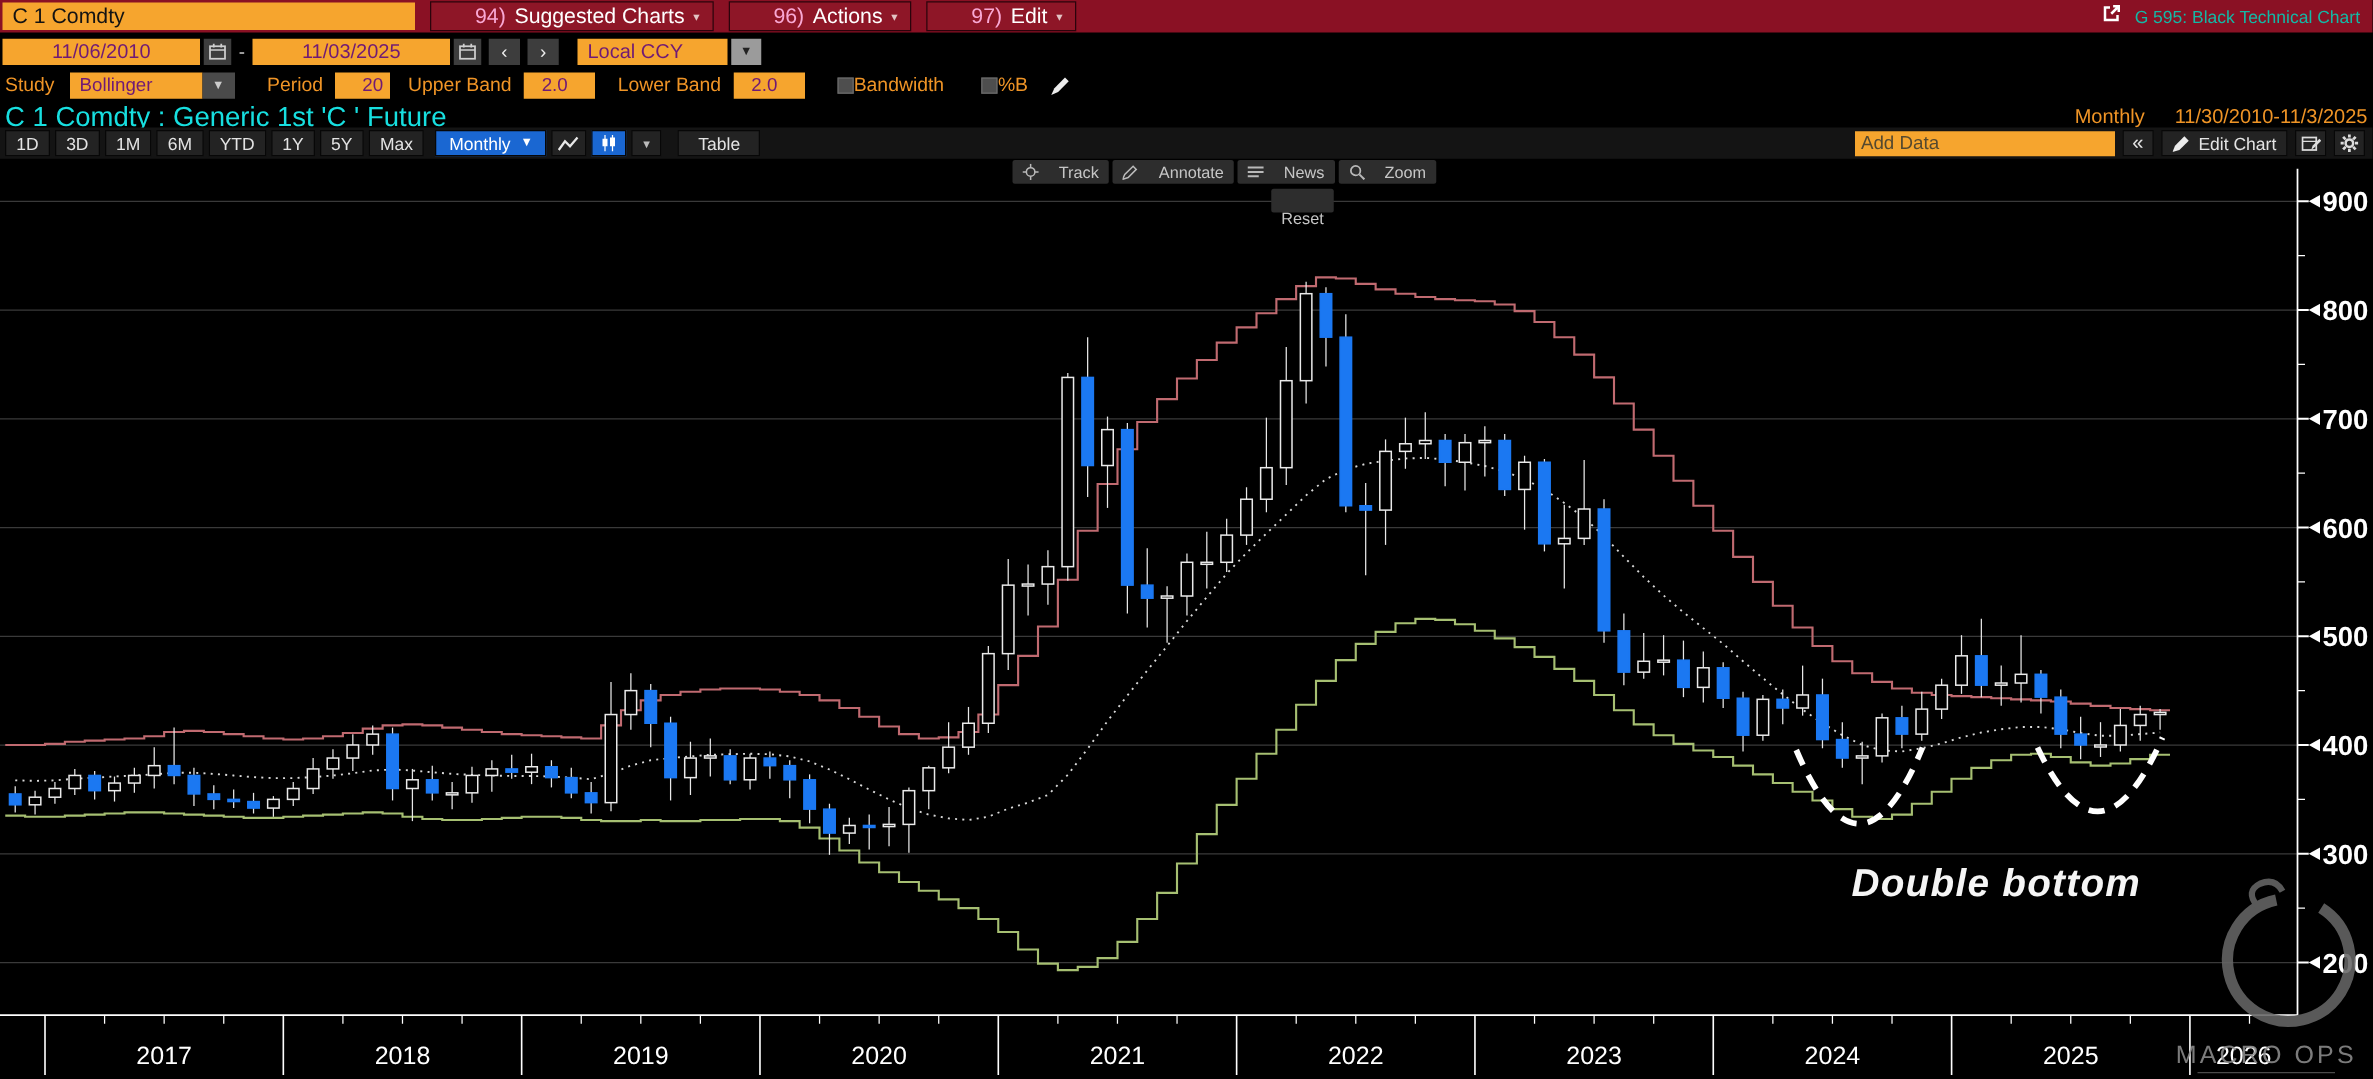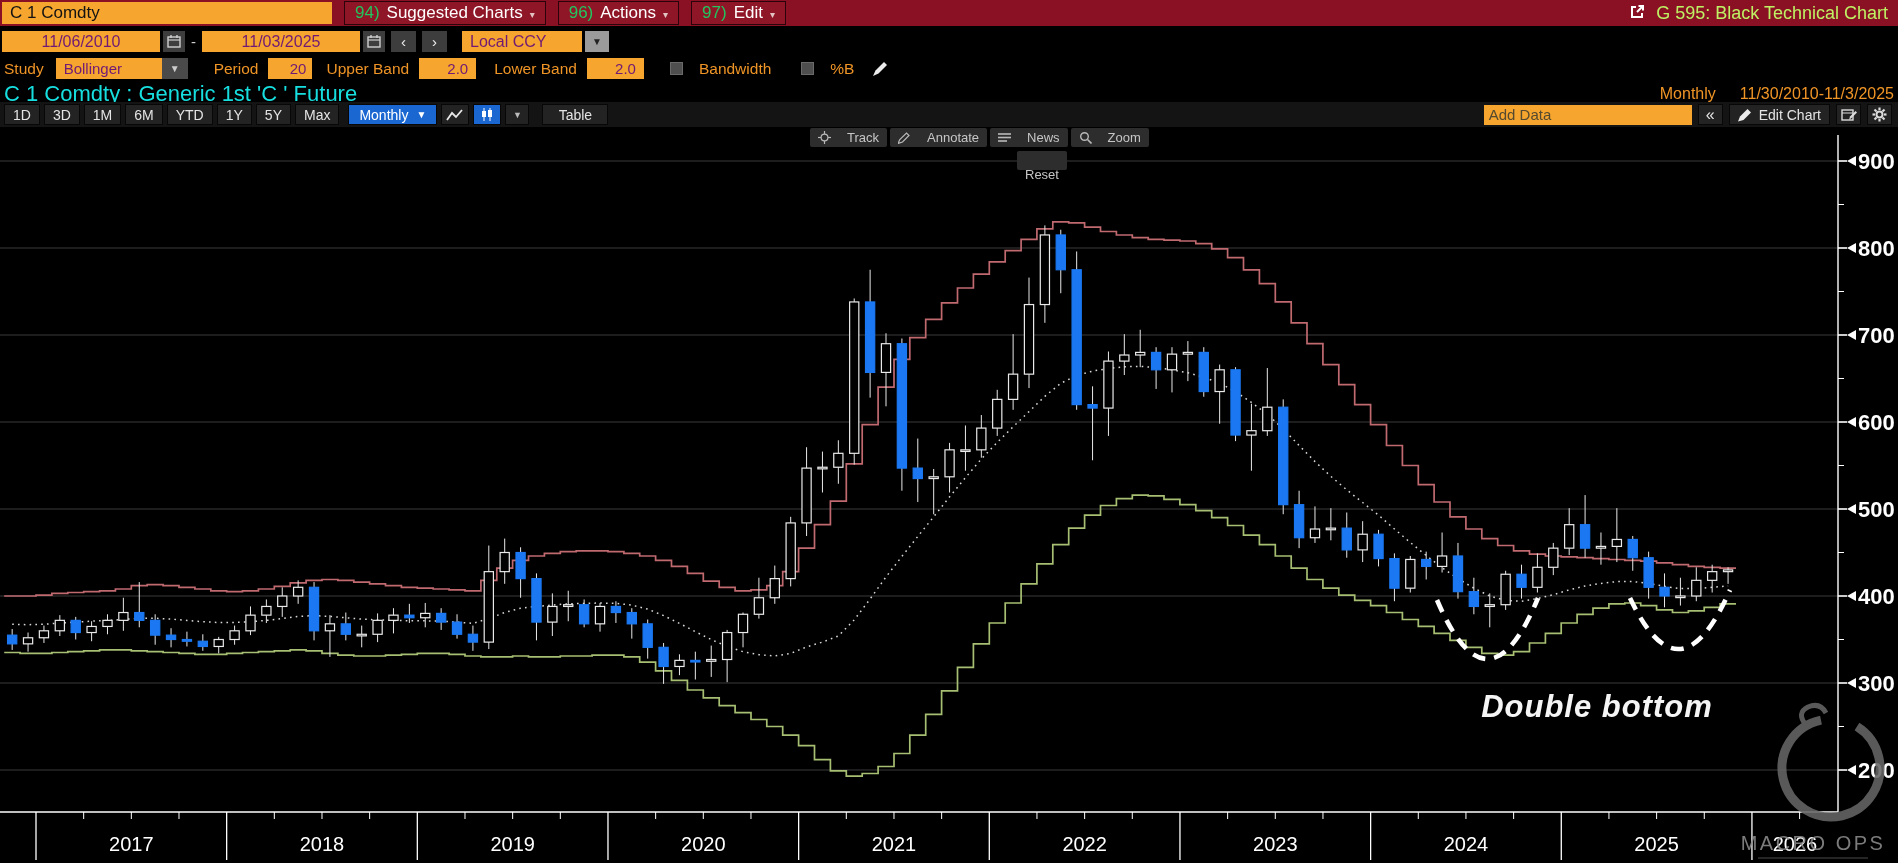--- a/index.html
+++ b/index.html
@@ -3,24 +3,24 @@
 <meta charset="utf-8">
 <style>
   html,body{margin:0;padding:0;background:#000;}
   body{width:1898px;height:863px;overflow:hidden;font-family:"Liberation Sans",sans-serif;}
   .app{position:relative;width:1898px;height:799px;background:#000;text-decoration:underline;}
 
   
   .topbar{position:absolute;top:0;left:0;width:100%;height:26px;background:#8a1124;display:flex;align-items:center;}
   .sec-field{width:330px;height:22px;margin-left:2px;background:#f6a52e;color:#131313;font-size:17px;line-height:22px;padding-left:8px;box-sizing:border-box;white-space:nowrap;}
   .menu{margin-left:12px;height:24px;padding:0 10px;display:flex;align-items:center;gap:7px;color:#fff;font-size:17px;background:#8e1627;border:1px solid #2b030b;box-sizing:border-box;white-space:nowrap;}
-  .menu .mkey{color:#22c55e;}
+  .menu .mkey{color:#f9a8d4;margin-left:25px;}
   .menu .dn{font-size:10px;color:#e3c4c4;margin-top:2px;}
   .topbar-right{margin-left:auto;display:flex;align-items:center;gap:10px;margin-right:10px;}
-  .gtitle{color:#bef264;font-size:18px;white-space:nowrap;}
+  .gtitle{color:#14b8a6;font-size:14px;white-space:nowrap;}
 
   
   .ofield{background:#f6a52e;color:#701a75;font-size:16px;height:21px;line-height:21px;box-sizing:border-box;white-space:nowrap;}
   .gbtn{height:21px;background:#3d3d3d;display:flex;align-items:center;justify-content:center;box-sizing:border-box;}
 
   
   .daterow{position:absolute;top:30px;left:2px;height:22px;display:flex;align-items:center;gap:3px;}
   .dfield{width:158px;text-align:center;}
   .calbtn{width:22px;}
   .dash{color:#ccc;font-size:15px;margin:0 3px;}
@@ -29,25 +29,25 @@
   .ccybtn{width:24px;background:#9b9b9b;color:#222;font-size:10px;}
 
   
   .studyrow{position:absolute;top:58px;left:4px;height:21px;display:flex;align-items:center;color:#ef9426;font-size:15.5px;white-space:nowrap;}
   .studyrow .ofield{font-size:15px;}
   .stbox{width:106px;padding-left:8px;margin-left:12px;}
   .stbtn{width:26px;background:#4a4a4a;color:#ccc;font-size:10px;}
   .lbl-period{margin-left:26px;}
   .numbox{width:44px;margin-left:10px;text-align:right;padding-right:6px;}
   .lbl-ub{margin-left:14px;}
-  .bandbox{width:57px;margin-left:10px;text-align:right;padding-right:8px;}
+  .bandbox{width:57px;margin-left:10px;text-align:right;padding-right:22px;}
   .lbl-lb{margin-left:18px;}
   .cb{width:13px;height:13px;background:#4e4e4e;border:1px solid #6a6a6a;margin-left:26px;box-sizing:border-box;}
   .cb2{margin-left:30px;}
-  .cblbl{margin-left:16px;}
+  .cblbl{margin-left:0;}
   .pencil{margin-left:18px;display:flex;align-items:center;}
 
   
   .inforow{position:absolute;top:84px;left:0;width:100%;height:19px;display:flex;align-items:center;}
   .desc{color:#17dfe0;font-size:22px;margin-left:4px;white-space:nowrap;}
   .info-right{margin-left:auto;margin-right:4px;display:flex;gap:24px;color:#ef9426;font-size:16px;white-space:nowrap;}
 
   
   .tabbar{position:absolute;top:102px;left:0;width:100%;height:25px;background:#141414;display:flex;align-items:center;box-sizing:border-box;padding:0 6px 0 4px;}
   .tb{height:21px;padding:0 8px;margin-right:4px;background:#232323;border:1px solid #070707;color:#e4e4e4;font-size:14px;display:flex;align-items:center;justify-content:center;box-sizing:border-box;white-space:nowrap;}

